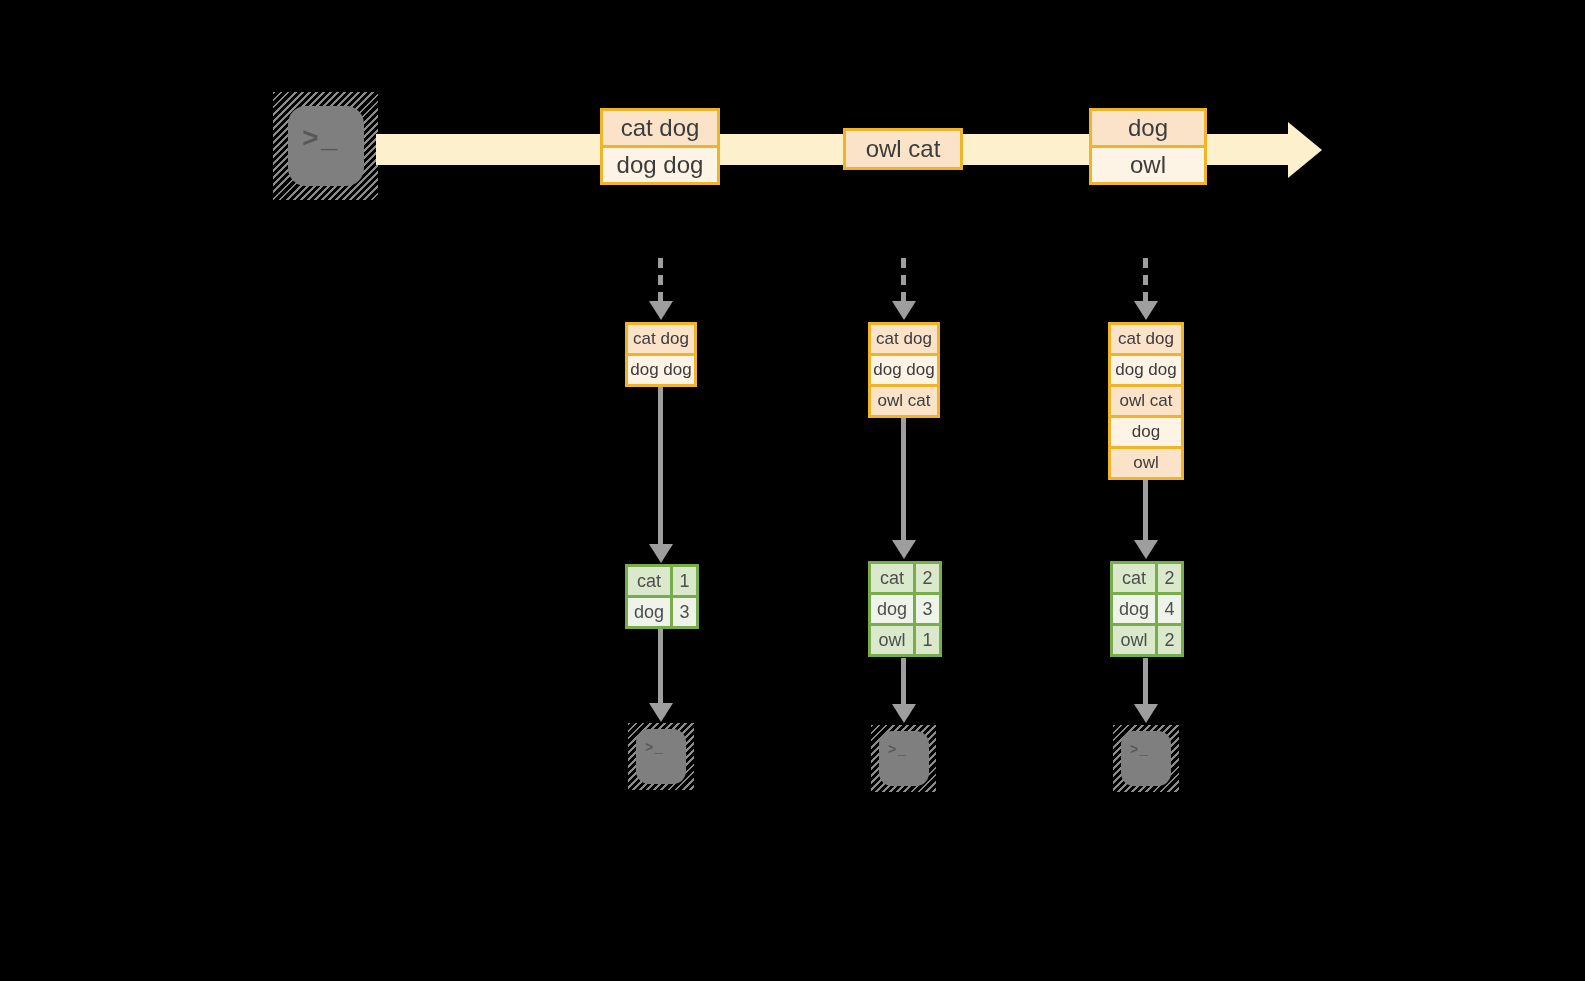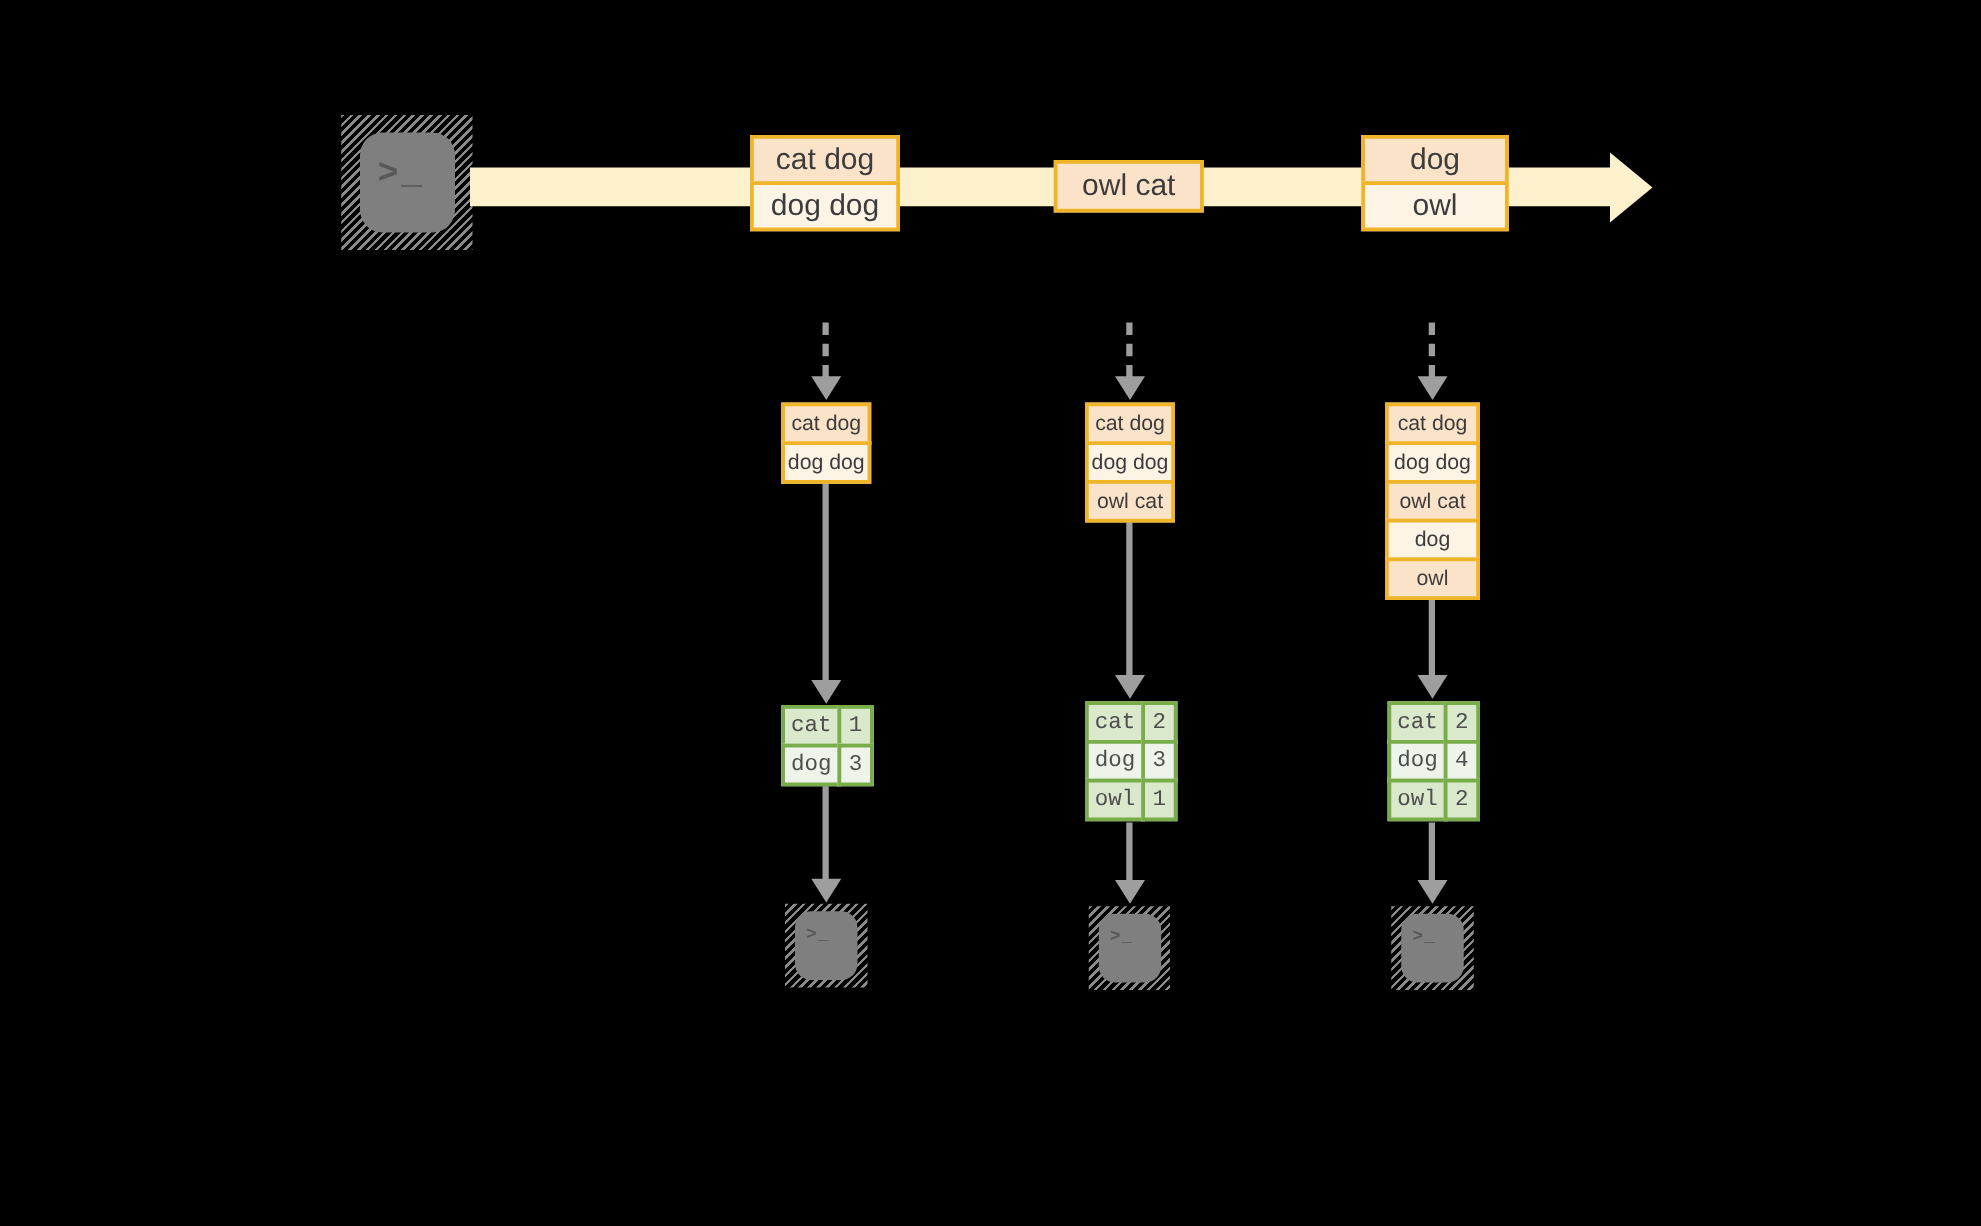--- a/index.html
+++ b/index.html
@@ -44,21 +44,21 @@
     border-top:19px solid #9e9e9e;
   }
   
   .query-band{
     position:absolute;left:696px;top:461px;width:427px;height:46px;background:#ffffff;
     z-index:1;display:flex;align-items:center;justify-content:center;
     font-size:33px;font-weight:300;color:#3a3a3a;letter-spacing:0.5px;
   }
   
   .wc{position:absolute;z-index:3;}
-  .wc-row{display:flex;font-family:Liberation Mono, monospace;}
+  .wc-row{display:flex;}
   .wc-row + .wc-row{margin-top:-3px;}
   .cell{
     box-sizing:border-box;border:3px solid #79ad4a;height:34px;
     display:flex;align-items:center;justify-content:center;
     font-size:18px;color:#4e4e4e;
   }
   .cell.word{width:48px;}
   .cell.num{width:29px;margin-left:-3px;}
   .wc-a .cell{background:#dae8cb;}
   .wc-b .cell{background:#eef4e9;}

